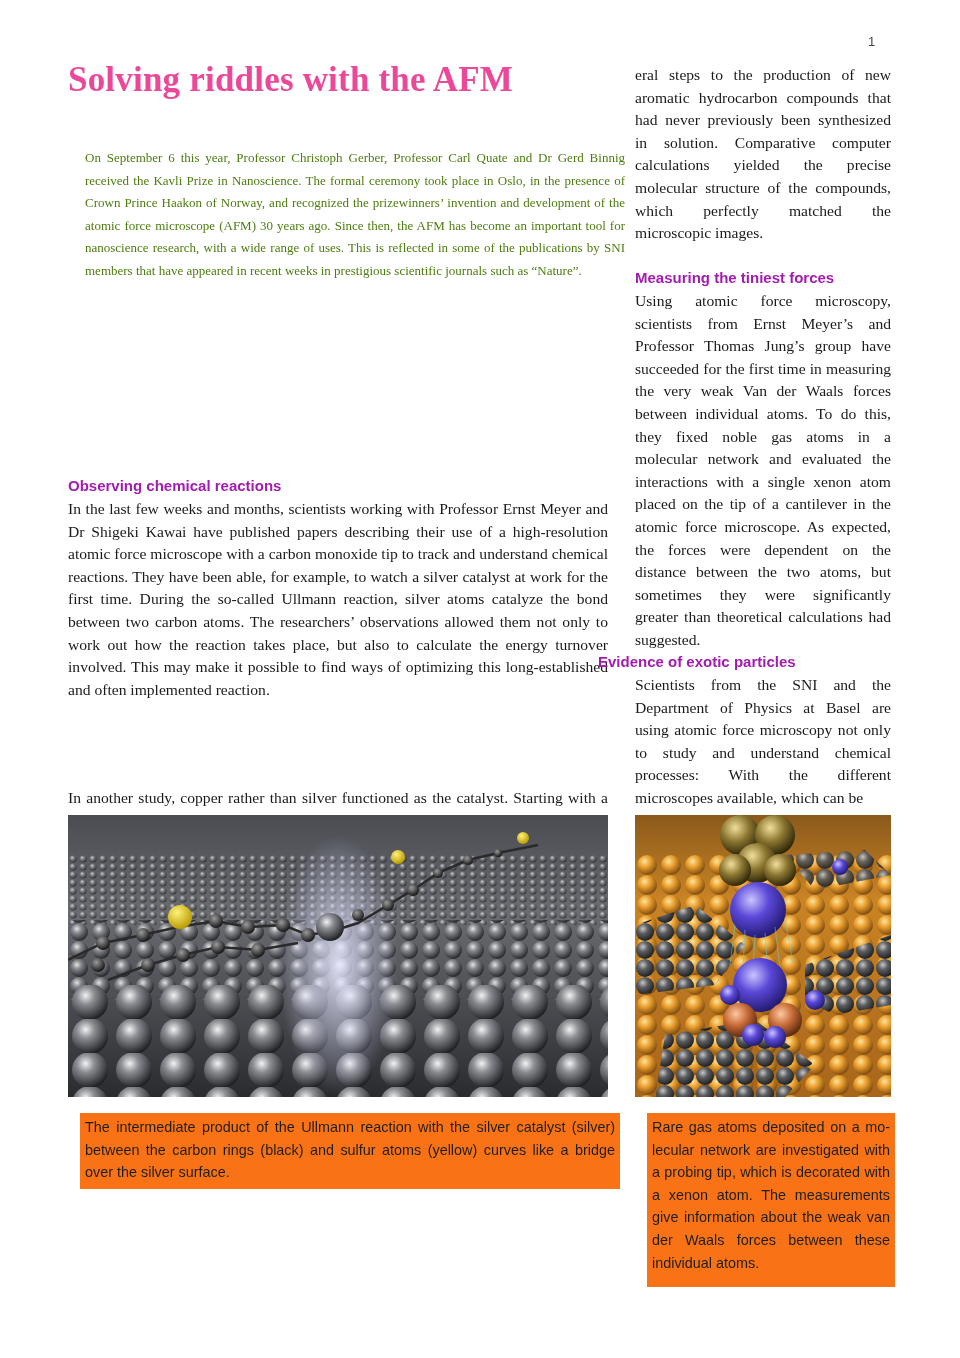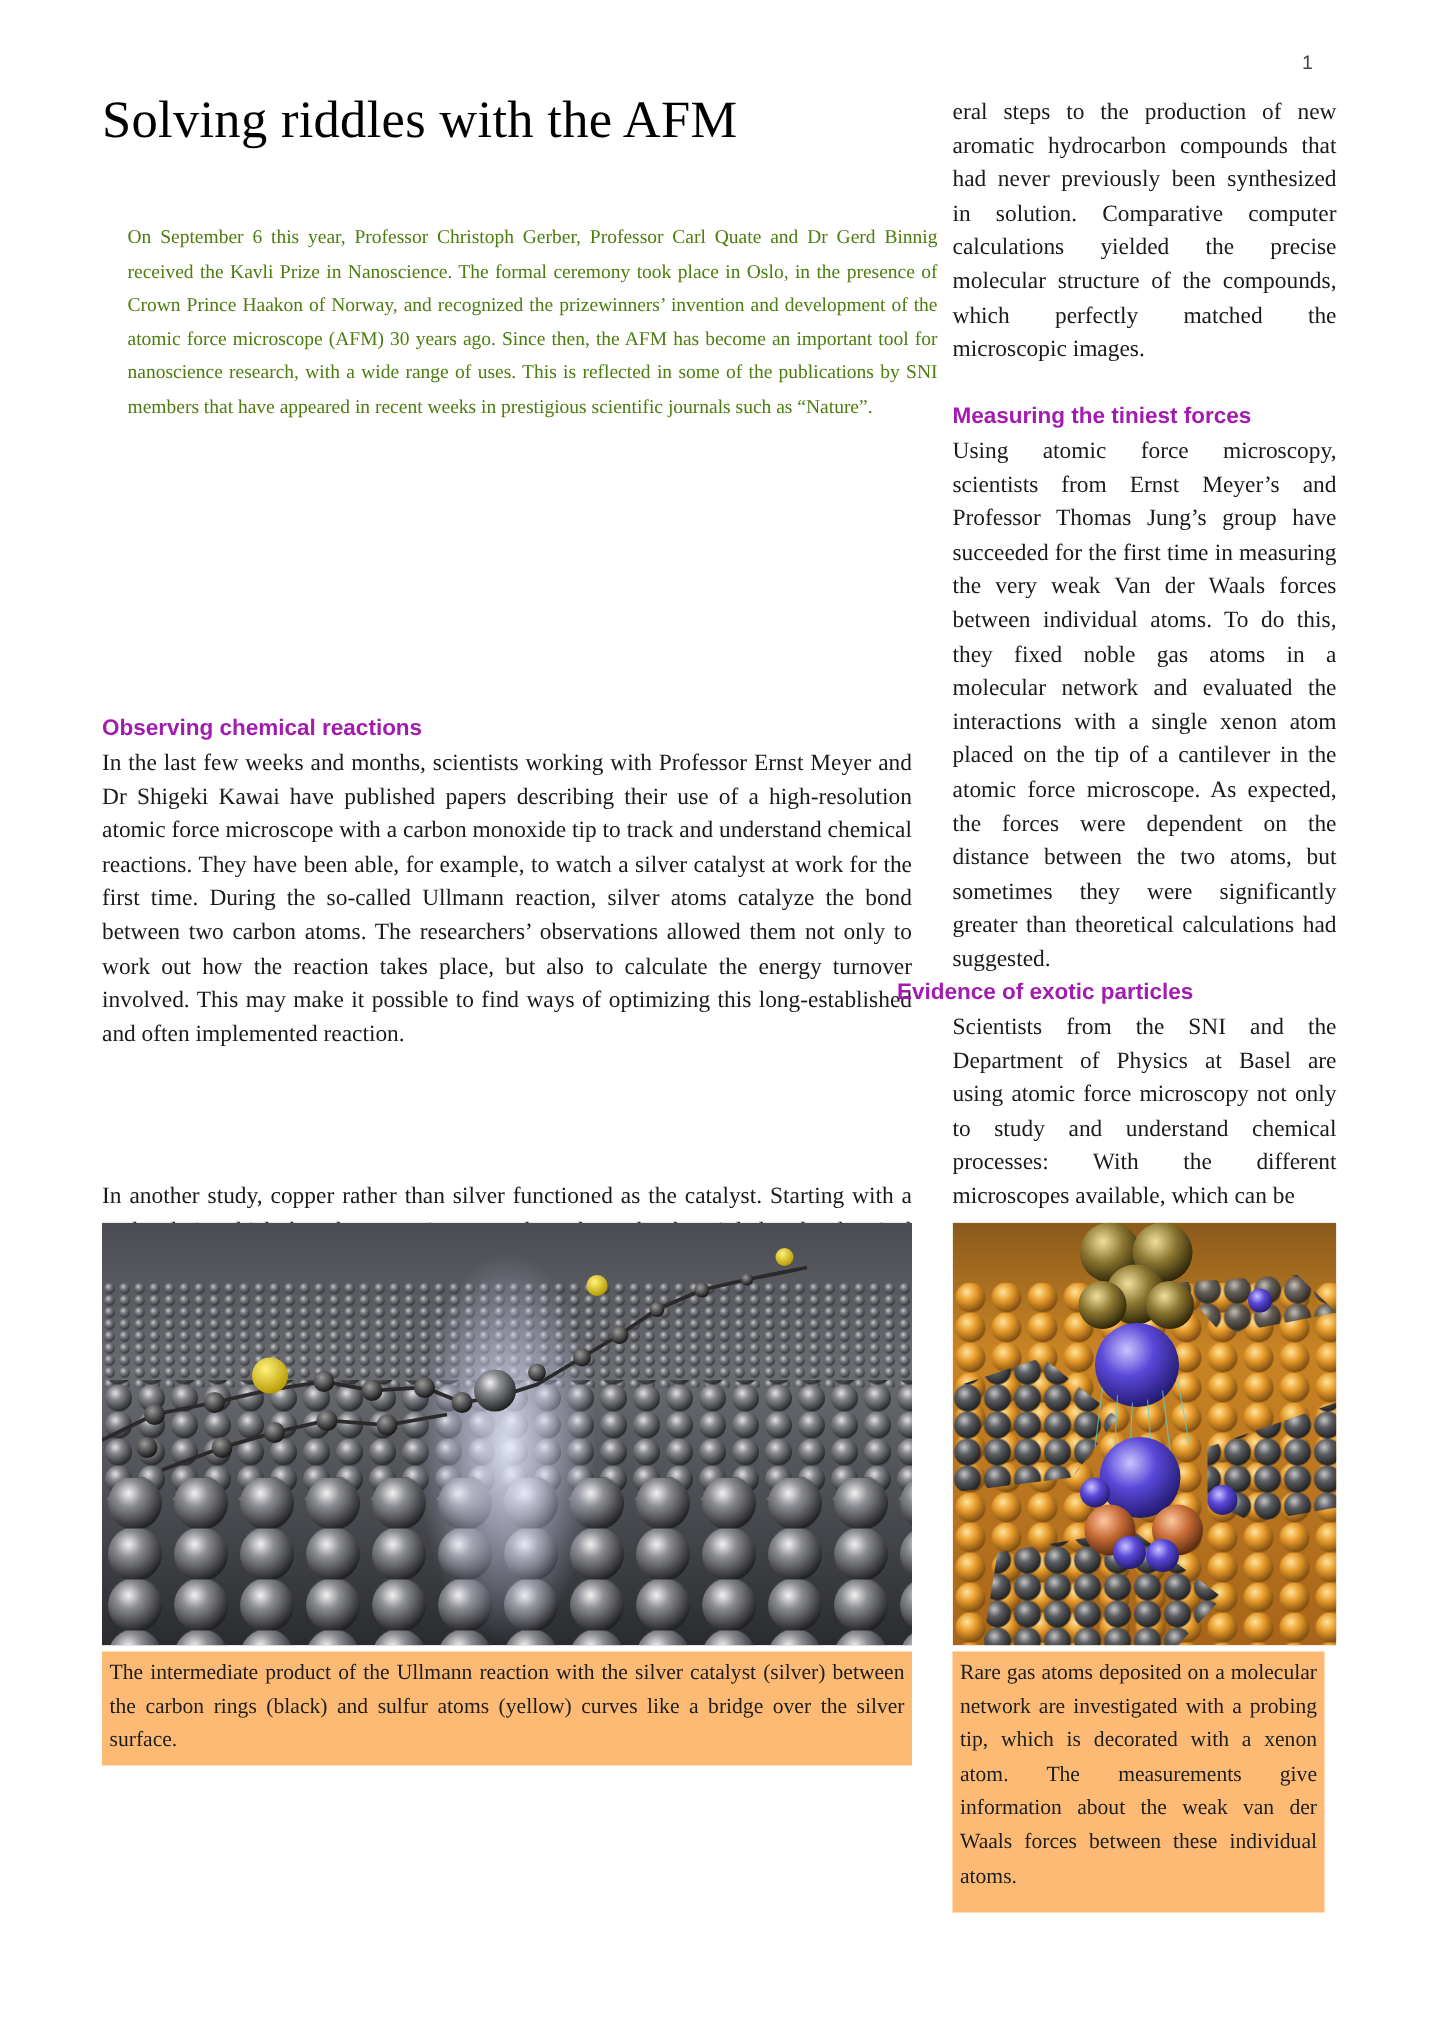--- a/index.html
+++ b/index.html
@@ -2,21 +2,21 @@
 <html><head>
 <meta charset="utf-8">
 <style>
   html, body { margin: 0; padding: 0; background: #ffffff; }
   body { width: 960px; height: 1358px; position: relative; overflow: hidden; color: #111; }
   .sans  { font-family: "Liberation Sans", "DejaVu Sans", sans-serif; }
 
   #page-number { position: absolute; left: 868px; top: 34px; font-size: 13px; color: #444; }
 
   #title { position: absolute; left: 68px; top: 60px; margin: 0; font-family: "Liberation Serif", serif;
-           font-weight: normal; font-size: 35px; letter-spacing: 0.2px; color: #000000; }
+           font-weight: bold; font-size: 35px; letter-spacing: 0.2px; color: #ec4899; }
 
   #lead { position: absolute; left: 68px; top: 130px; width: 540px; margin: 17px;
           font-family: "Liberation Serif", serif; font-size: 13px; line-height: 22.6px;
           text-align: justify; hyphens: manual; color: #4d7c0f; }
 
   .heading { font-family: "Liberation Sans", sans-serif; font-weight: bold; font-size: 15px; margin: 0; color: #a21caf; }
   .body { font-family: "Liberation Serif", serif; font-size: 15.6px; line-height: 22.6px; text-align: justify; margin: 0; color: #1a1a1a; }
 
   #sec1-heading { position: absolute; left: 68px; top: 477px; }
   #sec1-p1 { position: absolute; left: 68px; top: 498px; width: 540px; }
@@ -25,23 +25,23 @@
   #col2-cont { position: absolute; left: 635px; top: 64px; width: 256px; }
   #sec2-heading { position: absolute; left: 635px; top: 269px; }
   #sec2-p1 { position: absolute; left: 635px; top: 290px; width: 256px; }
   #sec3-heading { position: absolute; left: 598px; top: 653px; }
   #sec3-p1 { position: absolute; left: 635px; top: 674px; width: 256px; }
 
   .figure { position: absolute; overflow: hidden; }
   #fig1 { left: 68px; top: 815px; width: 540px; height: 282px; }
   #fig2 { left: 635px; top: 815px; width: 256px; height: 282px; }
 
-  .caption { position: absolute; background: #fdba74; font-family: Liberation Serif, serif;
+  .caption { position: absolute; background: #f97316; font-family: Liberation Sans, sans-serif;
              font-size: 14.4px; line-height: 22.6px; color: #1e1e1e; text-align: justify;
-             box-sizing: border-box; padding: 3px 5px 4px 5px; margin: 0; }
+             box-sizing: border-box; padding: 3px 5px 4px 5px; margin: 12px; }
   #cap1 { left: 68px; top: 1101px; width: 540px; height: 76px; }
   #cap2 { left: 635px; top: 1101px; width: 248px; height: 174px; }
 </style>
 </head>
 <body>
 
 <div id="page-number" class="sans">1</div>
 
 <h1 id="title">Solving riddles with the AFM</h1>
 

